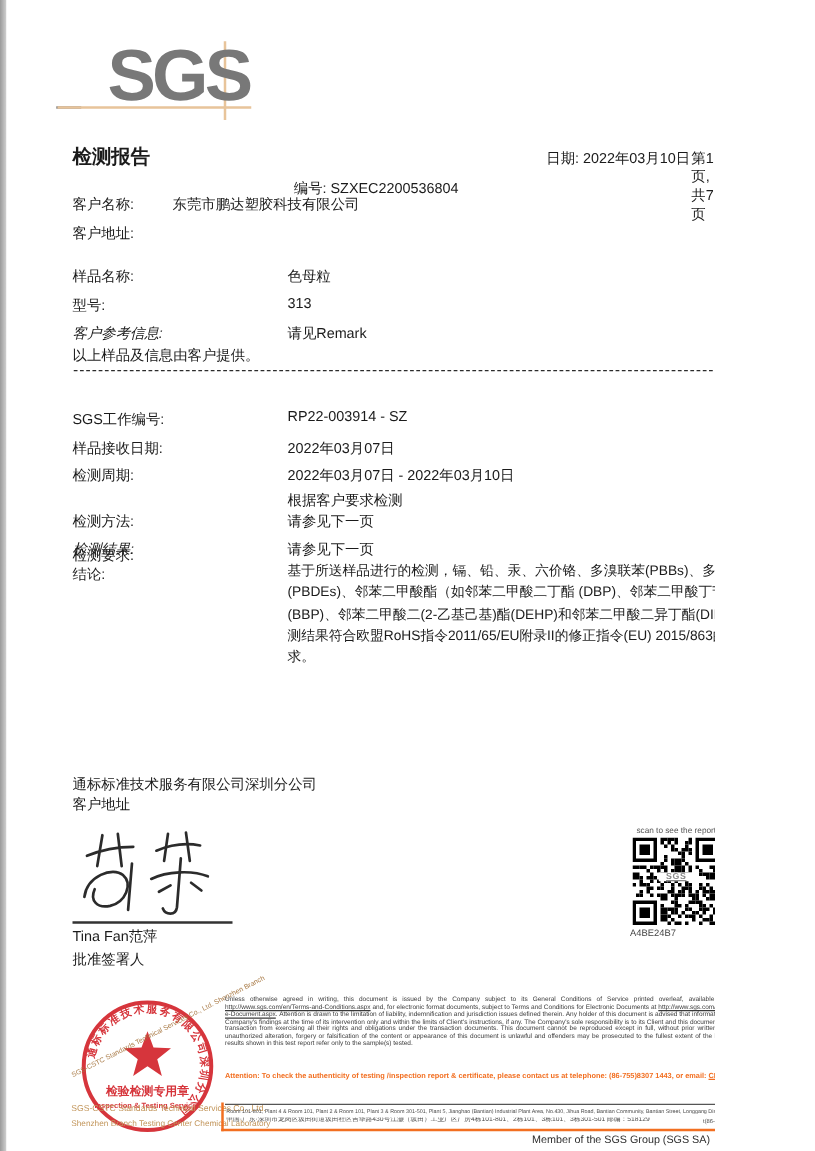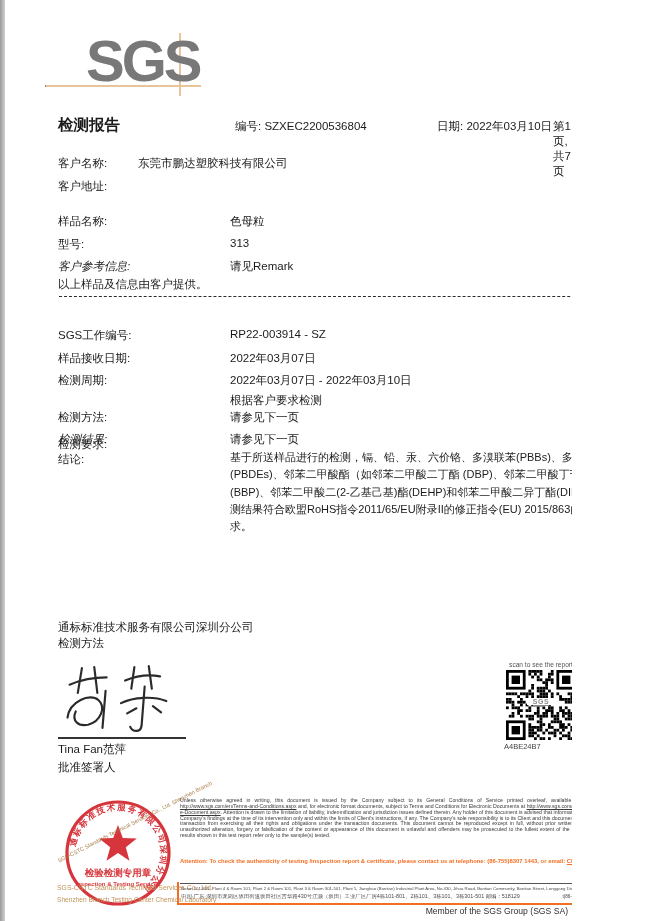--- a/index.html
+++ b/index.html
@@ -59,21 +59,21 @@
 
 <div class="page">
   <div class="abs edge-strip"></div>
 
   <div class="abs gray-seg"></div>
   <div class="abs tan-h"></div>
   <div class="abs tan-v"></div>
   <div class="abs logo-text">SGS</div>
 
   <div class="abs doc-title">检测报告</div>
-  <div class="abs meta" style="left:235px;"><span>编号:</span> <span>SZXEC2200536804</span></div>
+  <div class="abs meta" style="left:235px;margin-top:24px;"><span>编号:</span> <span>SZXEC2200536804</span></div>
   <div class="abs meta" style="left:437px;"><span>日期:</span> <span>2022年03月10日</span></div>
   <div class="abs meta" style="left:553px;">第1页,共7页</div>
 
   <div class="abs lbl" style="left:58px;top:156px;">客户名称:</div>
   <div class="abs val" style="left:138px;top:156px;">东莞市鹏达塑胶科技有限公司</div>
   <div class="abs lbl" style="left:58px;top:179px;">客户地址:</div>
 
   <div class="abs lbl" style="left:58px;top:214px;">样品名称:</div>
   <div class="abs val" style="left:230px;top:214px;">色母粒</div>
   <div class="abs lbl" style="left:58px;top:237px;">型号:</div>
@@ -93,21 +93,21 @@
   <div class="abs lbl" style="left:58px;top:393px;margin-top:44px;">检测要求:</div>
   <div class="abs val" style="left:230px;top:393px;">根据客户要求检测</div>
   <div class="abs lbl" style="left:58px;top:410px;">检测方法:</div>
   <div class="abs val" style="left:230px;top:410px;">请参见下一页</div>
   <div class="abs lbl" style="left:58px;top:432px;font-style:italic;">检测结果:</div>
   <div class="abs val" style="left:230px;top:432px;">请参见下一页</div>
   <div class="abs lbl" style="left:58px;top:452px;">结论:</div>
   <div class="abs conclusion">基于所送样品进行的检测，镉、铅、汞、六价铬、多溴联苯(PBBs)、多溴二苯醚(PBDEs)、邻苯二甲酸酯（如邻苯二甲酸二丁酯 (DBP)、邻苯二甲酸丁苄酯(BBP)、邻苯二甲酸二(2-乙基己基)酯(DEHP)和邻苯二甲酸二异丁酯(DIBP)）的检测结果符合欧盟RoHS指令2011/65/EU附录II的修正指令(EU) 2015/863的限值要求。</div>
 
   <div class="abs sig-company">通标标准技术服务有限公司深圳分公司</div>
-  <div class="abs sig-auth">检测方法</div>
+  <div class="abs sig-auth">客户地址</div>
   <svg class="abs sig-svg" width="130" height="72" viewBox="0 0 120 70">
     <g fill="none" stroke="#1a1a1a" stroke-width="2.1" stroke-linecap="round" opacity="0.92">
       <path d="M10,22 C22,17 34,15 46,15"></path>
       <path d="M22,6 L18,30"></path>
       <path d="M34,5 L37,30"></path>
       <path d="M8,54 C10,38 30,30 38,37 C46,44 40,58 28,61 C18,63 12,57 16,48"></path>
       <path d="M45,28 L42,64"></path>
       <path d="M64,18 C76,13 88,12 98,14"></path>
       <path d="M73,5 L70,26"></path>
       <path d="M87,4 L90,26"></path>

